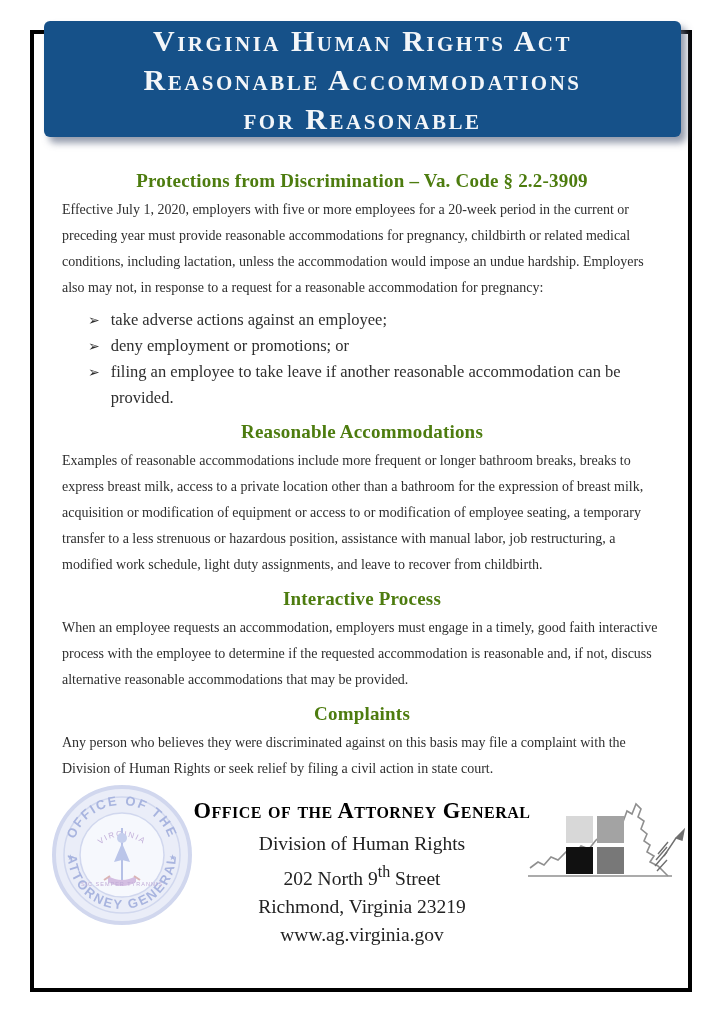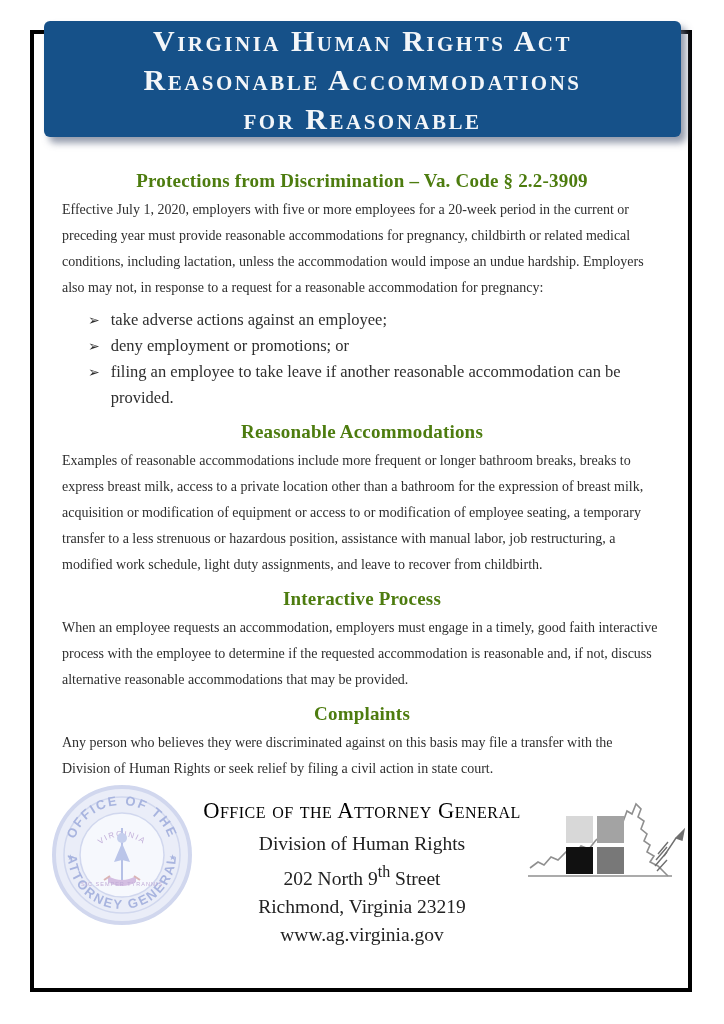--- a/index.html
+++ b/index.html
@@ -29,21 +29,21 @@
     text-align:center; font-size:19px; font-weight:bold; color:#4d7c0f;
     margin:10px 0 5px; letter-spacing:0.2px;
   }
   .section-body { font-size:14px; line-height:26px; margin:0 0 6px; }
   .bullet-list { list-style:none; margin:2px 0 6px; padding:0 0 0 26px; }
   .bullet-item { display:flex; gap:11px; font-size:16.5px; line-height:26px; }
   .bullet-marker {
     font-family:"DejaVu Sans",sans-serif; font-size:14px; line-height:26px; color:#2e2e2e;
   }
   .footer-office {
-    text-align:center; font-variant:small-caps; font-weight:normal;
+    text-align:center; font-variant:small-caps; font-weight:bold;
     font-size:22.5px; margin:16px 0 6px; color:#000; letter-spacing:0.5px;
   }
   .footer-contact { text-align:center; font-size:19.5px; line-height:28px; color:#222; }
   .footer-contact sup { font-size:16px; }
   .seal-logo { position:absolute; left:50px; top:780px; z-index:1; opacity:0.85; }
   .va-logo   { position:absolute; left:528px; top:796px; z-index:1; }
 </style>
 </head>
 <body>
 
@@ -74,21 +74,21 @@
     </li>
   </ul>
 
   <h2 class="section-heading">Reasonable Accommodations</h2>
   <p class="section-body">Examples of reasonable accommodations include more frequent or longer bathroom breaks, breaks to express breast milk, access to a private location other than a bathroom for the expression of breast milk, acquisition or modification of equipment or access to or modification of employee seating, a temporary transfer to a less strenuous or hazardous position, assistance with manual labor, job restructuring, a modified work schedule, light duty assignments, and leave to recover from childbirth.</p>
 
   <h2 class="section-heading">Interactive Process</h2>
   <p class="section-body">When an employee requests an accommodation, employers must engage in a timely, good faith interactive process with the employee to determine if the requested accommodation is reasonable and, if not, discuss alternative reasonable accommodations that may be provided.</p>
 
   <h2 class="section-heading">Complaints</h2>
-  <p class="section-body">Any person who believes they were discriminated against on this basis may file a transfer with the Division of Human Rights or seek relief by filing a civil action in state court.</p>
+  <p class="section-body">Any person who believes they were discriminated against on this basis may file a complaint with the Division of Human Rights or seek relief by filing a civil action in state court.</p>
 
   <div class="footer-office">Office of the Attorney General</div>
 
   <div class="footer-contact">
     <div>Division of Human Rights</div>
     <div>
       <span>202 North 9</span><sup>th</sup><span> Street</span>
     </div>
     <div>Richmond, Virginia 23219</div>
     <div>www.ag.virginia.gov</div>

